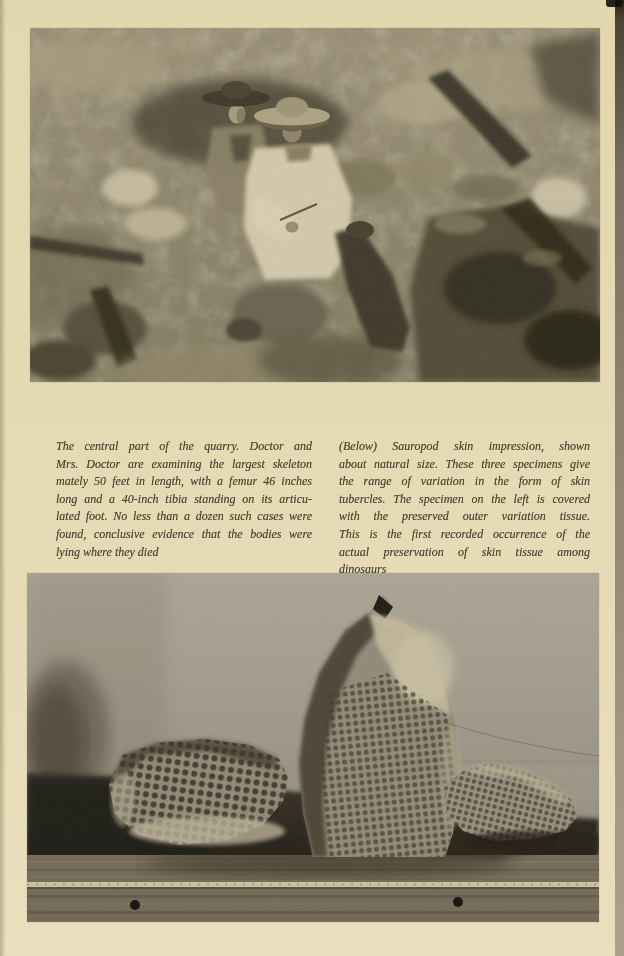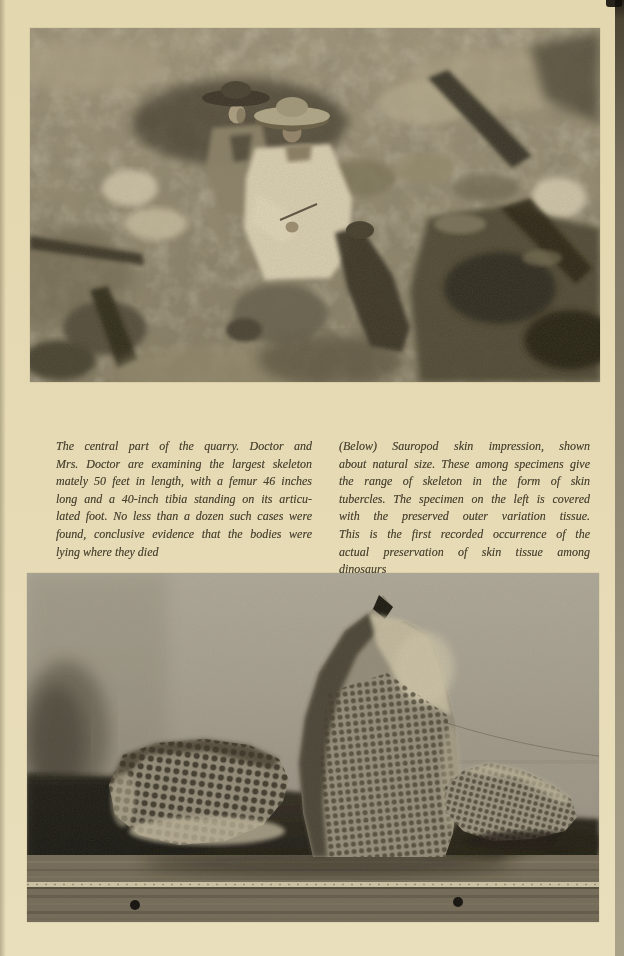--- a/index.html
+++ b/index.html
@@ -152,22 +152,22 @@
       <div class="cap-line">Mrs. Doctor are examining the largest skeleton</div>
       <div class="cap-line">mately 50 feet in length, with a femur 46 inches</div>
       <div class="cap-line">long and a 40-inch tibia standing on its articu-</div>
       <div class="cap-line">lated foot. No less than a dozen such cases were</div>
       <div class="cap-line">found, conclusive evidence that the bodies were</div>
       <div class="cap-line last">lying where they died</div>
     </div>
 
   <div id="caption-right" class="caption">
       <div class="cap-line">(Below) Sauropod skin impression, shown</div>
-      <div class="cap-line">about natural size. These among specimens give</div>
-      <div class="cap-line">the range of skeleton in the form of skin</div>
+      <div class="cap-line">about natural size. These three specimens give</div>
+      <div class="cap-line">the range of variation in the form of skin</div>
       <div class="cap-line">tubercles. The specimen on the left is covered</div>
       <div class="cap-line">with the preserved outer variation tissue.</div>
       <div class="cap-line">This is the first recorded occurrence of the</div>
       <div class="cap-line">actual preservation of skin tissue among</div>
       <div class="cap-line last">dinosaurs</div>
     </div>
 
   <div id="bottom-photo" class="photo" title="Halftone photograph: three sauropod skin-impression specimens with tubercled surfaces standing on a wooden plank table with a light metal rule and two dark holes">
     <svg viewBox="0 0 572 349" preserveAspectRatio="none">
       <defs>

